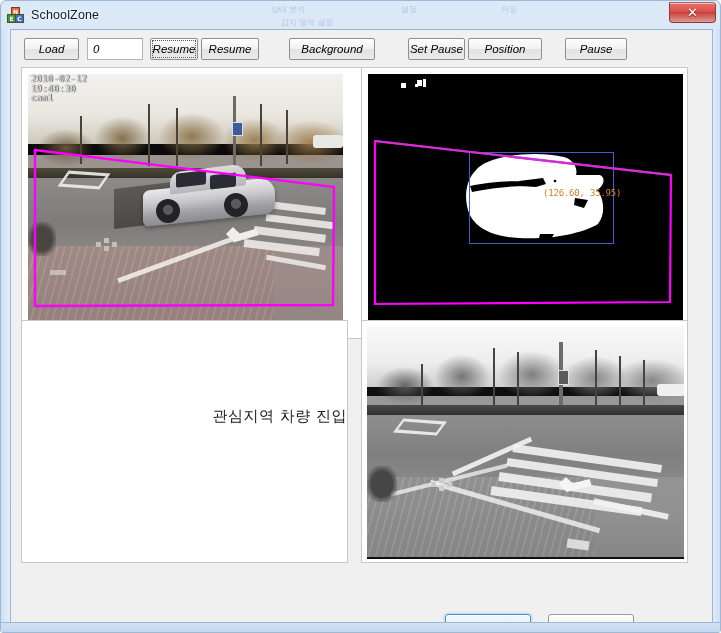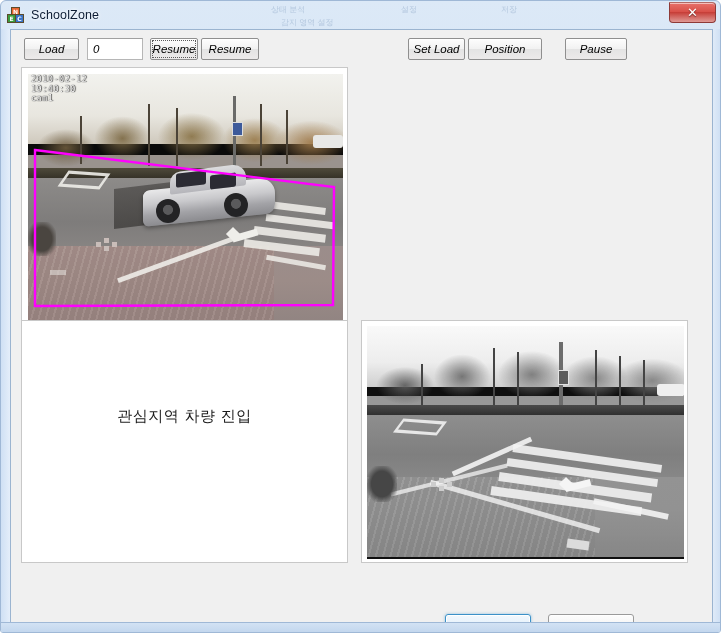--- a/index.html
+++ b/index.html
@@ -150,21 +150,21 @@
   #b-position  { left: 457px; top: 8px;  width: 74px; }
   #b-save      { left: 554px; top: 8px;  width: 62px; }
 
   
   .panel {
     position: absolute;
     background: #ffffff;
     border: 1px solid #c8c8c8;
     overflow: hidden;
   }
-  #panel-live    { left: 10px;  top: 37px;  width: 327px; height: 272px; }
+  #panel-live    { left: 10px;  top: 37px;  width: 388px; height: 272px; }
   #panel-detect  { left: 350px; top: 37px;  width: 327px; height: 272px; }
   #panel-msg     { left: 10px;  top: 290px; width: 327px; height: 243px; }
   #panel-bg      { left: 350px; top: 290px; width: 327px; height: 243px; }
 
   
   .scene {
     position: absolute;
     left: 6px; top: 6px;
     width: 315px; height: 260px;
     background: #0a0a0a;
@@ -289,21 +289,21 @@
     color: #d2802a;
     white-space: nowrap;
     letter-spacing: -0.2px;
   }
 
   
   .msg-text {
     position: absolute;
     left: 0; right: 0;
     top: 86px;
-    text-align: center;
+    text-align: right;
     font-size: 15px;
     color: #1a1a1a;
     font-family: "DejaVu Sans", "Liberation Sans", sans-serif;
     letter-spacing: .5px;
   }
 
   
   .gray {
     position: absolute;
     left: 5px; top: 5px;
@@ -384,21 +384,22 @@
   <div class="client">
 
     <div class="toolbar">
       <div class="btn" id="b-load">Load</div>
       <div class="num-field" id="f-count" title="0">0</div>
       <div class="btn focused" id="b-pause">
         <span class="inner-dash"></span>
         <span>Resume</span>
       </div>
       <div class="btn" id="b-resume">Resume</div>
-      <div class="btn" id="b-setarea">Set Load</div>
+      <div class="btn" id="b-background">Background</div>
+      <div class="btn" id="b-setarea">Set Pause</div>
       <div class="btn" id="b-position">Position</div>
       <div class="btn" id="b-save">Pause</div>
     </div>
 
     <div class="panel" id="panel-live">
       <div class="scene">
         <div class="scene-inner">
           <div class="sky"></div>
           <div class="farroad"></div>
           <div class="treeline"></div>
@@ -455,20 +456,52 @@
             <polygon points="7,76 306,113 305,231 7,232" fill="none" stroke="#ff00ff" stroke-width="2.4"></polygon>
           </svg>
 
           <div class="ts-overlay">2010-02-12
 19:40:30
 cam1</div>
         </div>
       </div>
     </div>
 
+    <div class="panel" id="panel-detect">
+      <div class="det">
+
+        <div class="blob-speck" style="left:33px; top:9px; width:5px; height:5px;"></div>
+        <div class="blob-speck" style="left:47px; top:10px; width:3px; height:3px;"></div>
+        <div class="blob-speck" style="left:49px; top:6px; width:5px; height:6px;"></div>
+        <div class="blob-speck" style="left:55px; top:5px; width:3px; height:8px;"></div>
+
+        <svg width="315" height="260" viewBox="0 0 315 260" style="position:absolute; inset:0;">
+          <path d="M108 96 C118 82, 165 76, 196 83 C206 86, 210 95, 208 101
+                   L232 101 C238 104, 236 112, 229 116
+                   C236 124, 238 140, 230 150
+                   C210 162, 170 167, 140 163
+                   C118 160, 104 150, 100 136
+                   C96 122, 98 106, 108 96 Z" fill="#ffffff"></path>
+          <path d="M102 112 C120 108, 146 106, 160 108 L158 112 C140 112, 118 115, 104 118 Z" fill="#000000"></path>
+          <path d="M151 107 L175 104 L178 110 L168 113 L152 112 Z" fill="#000000"></path>
+          <path d="M207 124 L220 126 L216 134 L206 131 Z" fill="#000000"></path>
+          <circle cx="187" cy="107" r="1.3" fill="#000000"></circle>
+          <path d="M172 160 L186 160 L183 165 L171 164 Z" fill="#000000"></path>
+        </svg>
+
+        <div class="bbox" style="left:101px; top:78px; width:145px; height:92px;"></div>
+
+        <svg class="magenta-poly" width="315" height="260" viewBox="0 0 315 260">
+          <polygon points="7,67 303,101 302,228 7,230" fill="none" stroke="#ff00ff" stroke-width="2.2"></polygon>
+          <line x1="7" y1="67" x2="303" y2="101" stroke="#cc33cc" stroke-width="2.2"></line>
+        </svg>
+
+        <div class="coord-label" style="left:175px; top:114px;">(126.60, 35.95)</div>
+      </div>
+    </div>
 
     <div class="panel" id="panel-msg">
       <div class="msg-text">관심지역 차량 진입</div>
     </div>
 
     <div class="panel" id="panel-bg">
       <div class="gray">
         <div class="scene-inner">
           <div class="sky" style="height:26%;"></div>
           <div class="farroad" style="top:30%;"></div>

